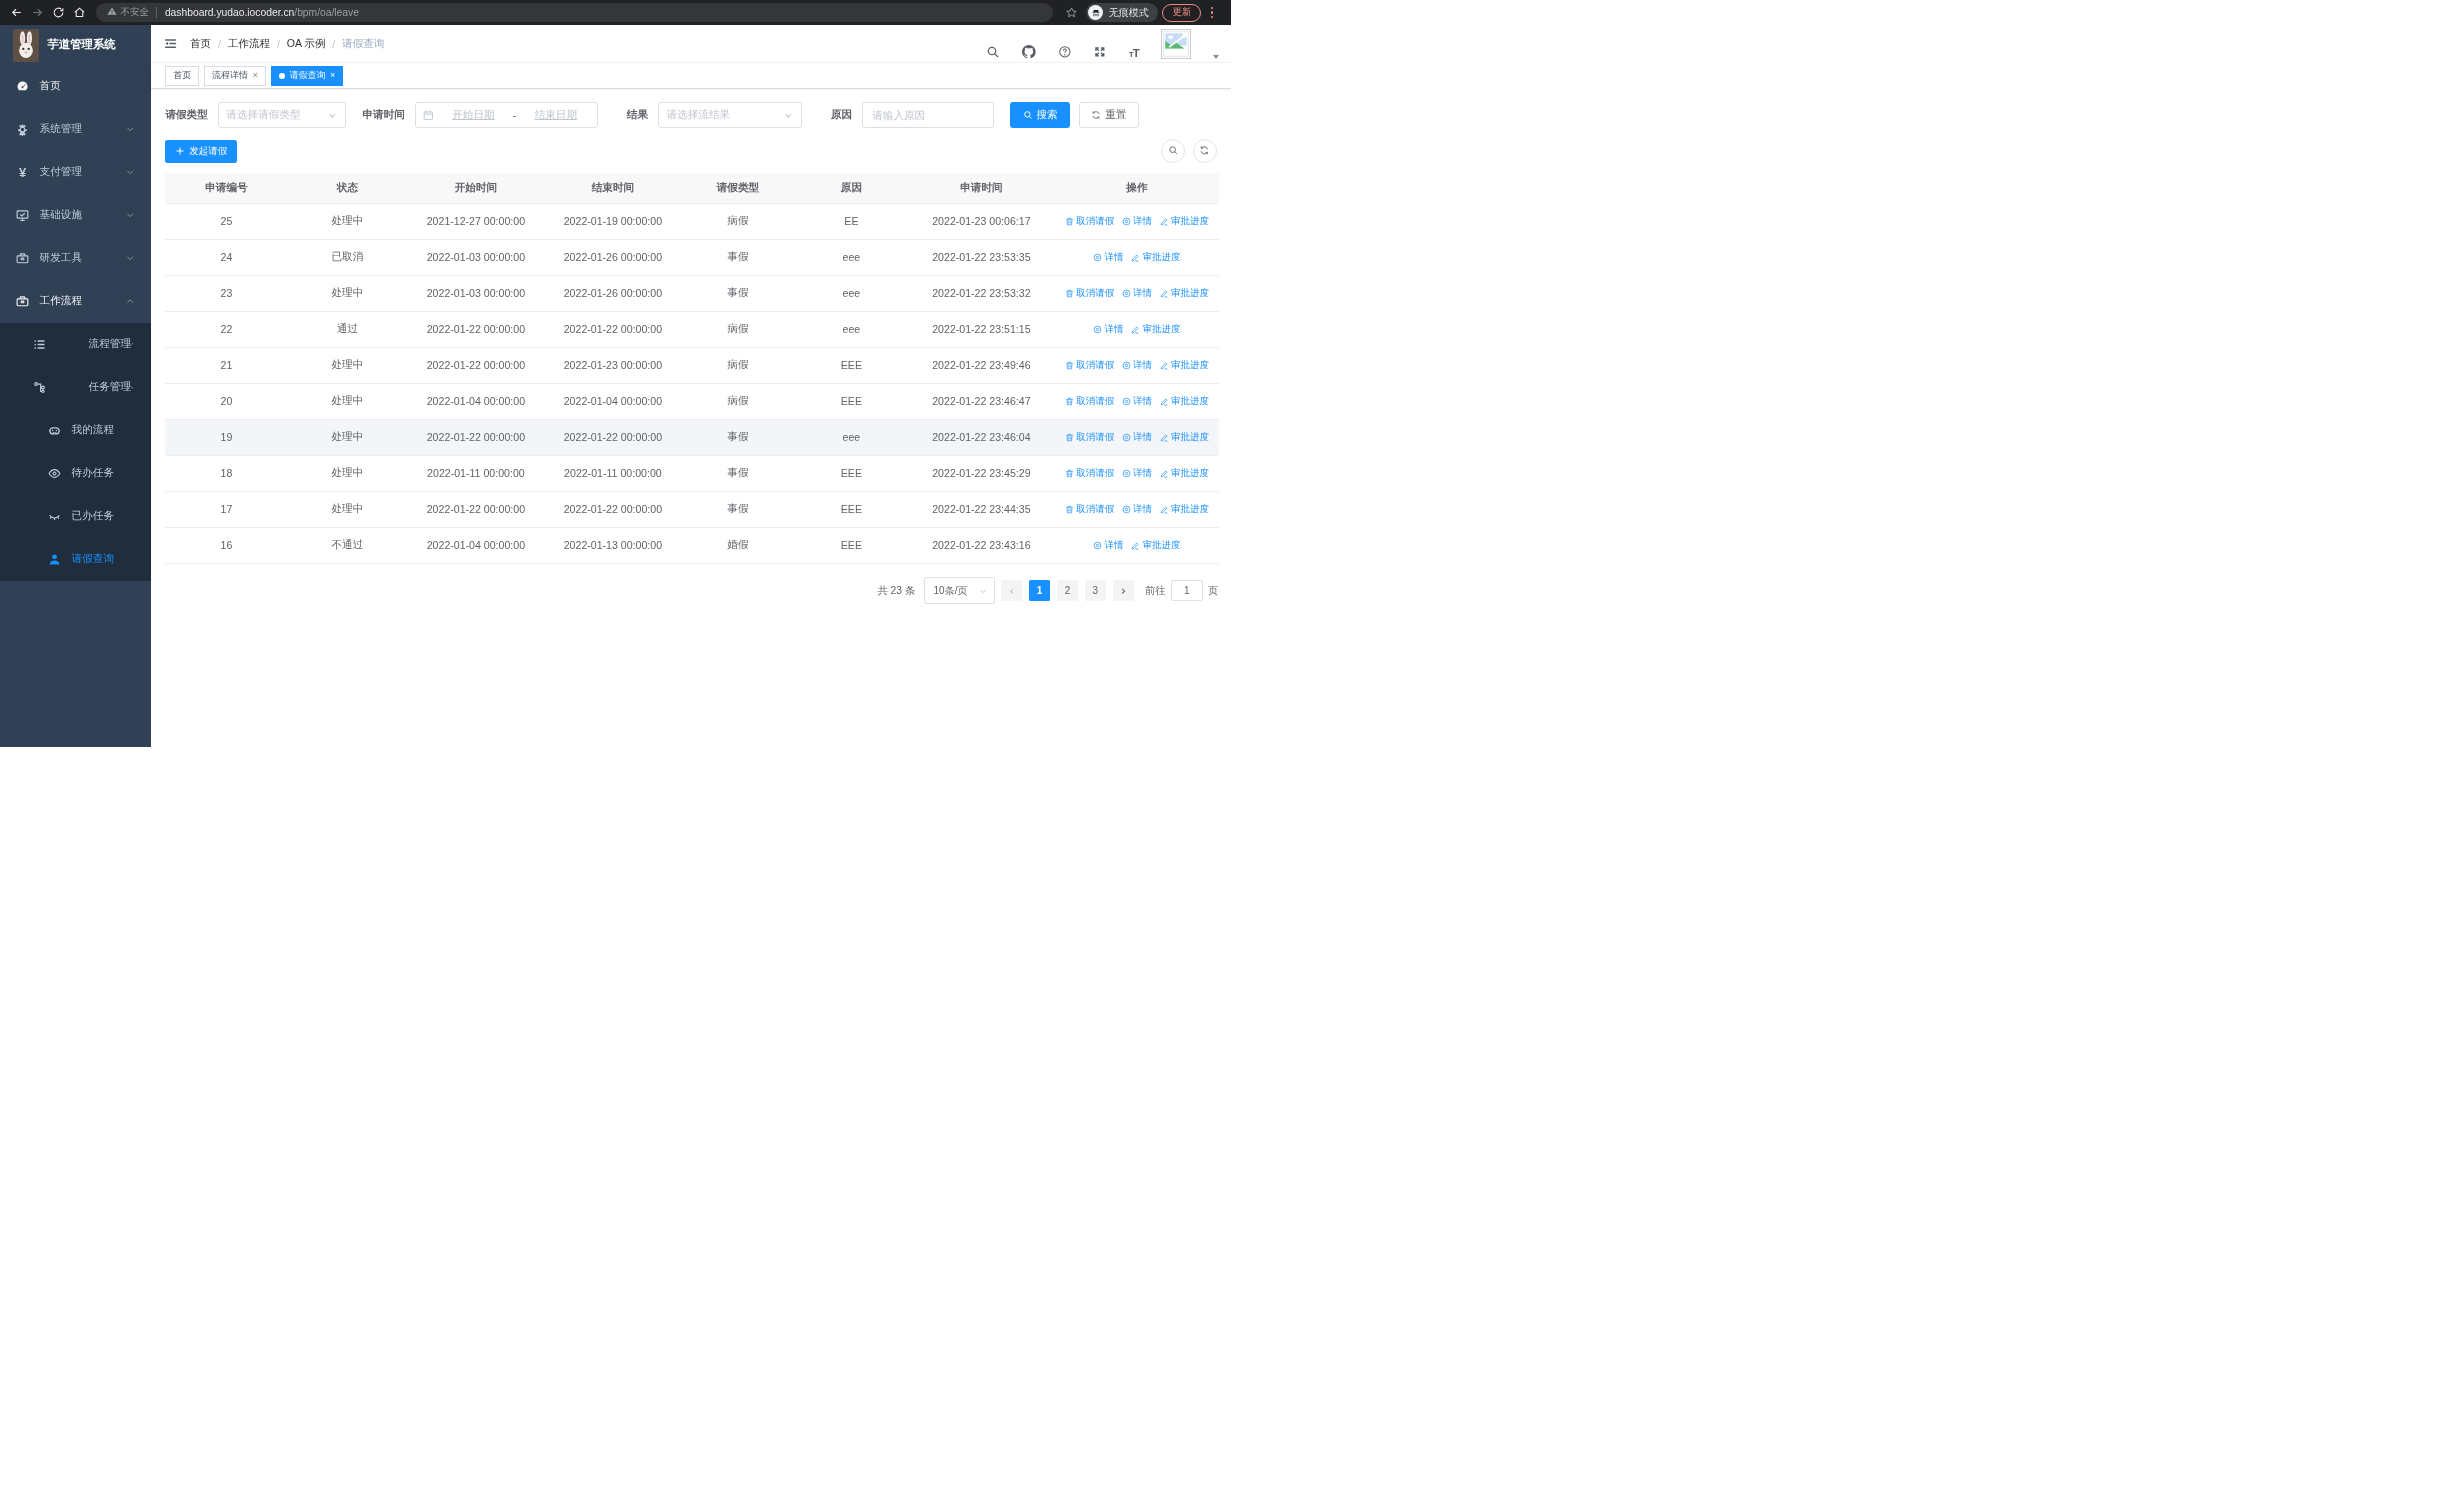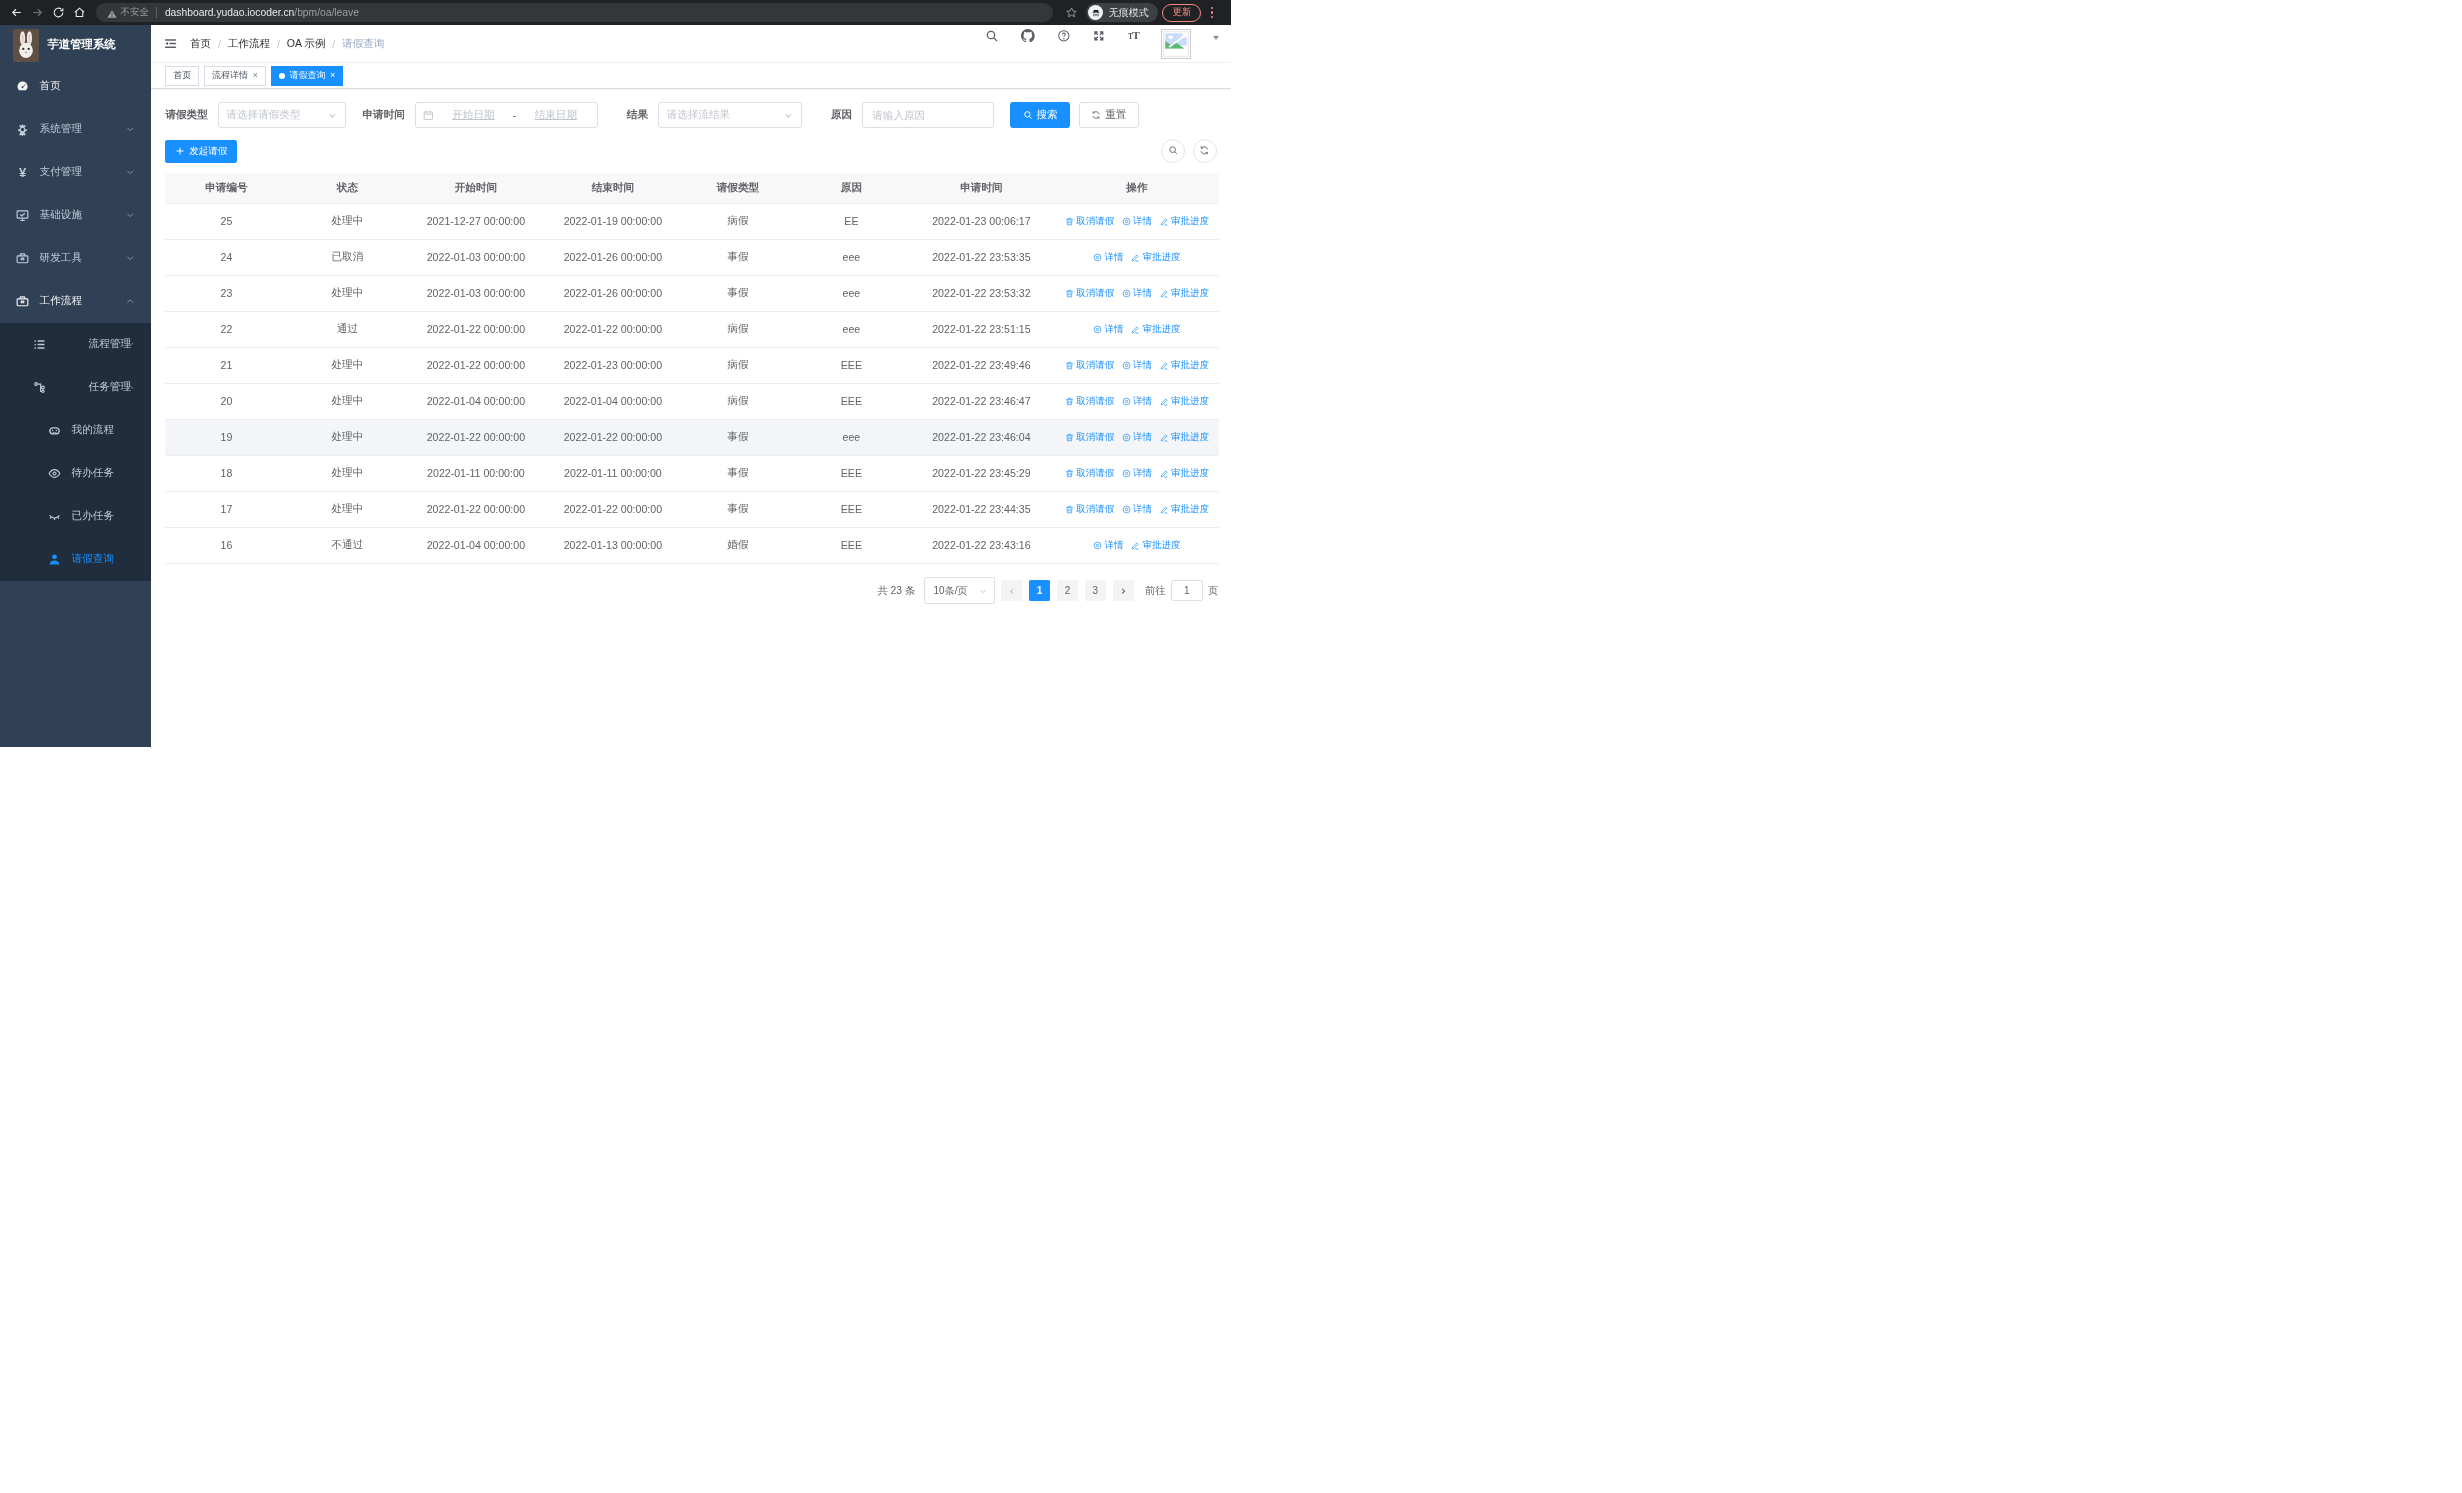--- a/index.html
+++ b/index.html
@@ -6,21 +6,21 @@
   html,body { width:1231px; height:747px; }
   body { font-family:"Liberation Sans","DejaVu Sans",sans-serif; background:#fff; overflow:hidden; }
   .screen { width:1231px; height:747px; display:flex; flex-direction:column; }
 
   
   .browser-bar { height:25px; background:#202124; display:flex; align-items:center; flex:none; padding:0 6px; }
   .b-btn { width:21px; height:21px; display:flex; align-items:center; justify-content:center; color:#e8eaed; flex:none; }
   .b-btn svg { width:13px; height:13px; }
   .b-btn.dim { color:#717479; }
   .url-pill { height:19px; flex:1 1 auto; max-width:957px; background:#35363a; border-radius:10px; margin:0 4.6px 0 6px; display:flex; align-items:center; padding:0 10.6px; overflow:hidden; }
-  .url-pill .warn { color:#9aa0a6; display:flex; align-items:flex-end; gap:3.8px; font-size:9.5px; }
+  .url-pill .warn { color:#9aa0a6; display:flex; align-items:flex-start; gap:3.8px; font-size:9.5px; }
   .url-pill .warn svg { width:10px; height:10px; }
   .url-sep { width:0.8px; height:10.6px; background:#5f6368; margin:0 7.6px; }
   .url-text { font-size:10.3px; color:#e8eaed; white-space:nowrap; }
   .url-text .path { color:#9aa0a6; }
   .b-right { display:flex; align-items:center; gap:4.6px; flex:none; margin-left:3px; }
   .star { color:#9aa0a6; }
   .incog { height:19px; background:#3c4043; border-radius:10px; display:flex; align-items:center; gap:5.3px; padding:0 9px 0 2.3px; color:#e8eaed; font-size:10px; }
   .incog-circ { width:15px; height:15px; border-radius:50%; background:#f1f3f4; display:flex; align-items:center; justify-content:center; color:#202124; }
   .incog-circ svg { width:10px; height:10px; }
   .update-pill { height:18px; border:0.8px solid #f28b82; border-radius:10px; color:#f28b82; font-size:9.5px; display:flex; align-items:center; padding:0 9px; }
@@ -50,21 +50,21 @@
   .main { flex:1; display:flex; flex-direction:column; min-width:0; background:#fff; }
 
   
   .navbar { height:38px; flex:none; display:flex; align-items:center; padding:0 12px; border-bottom:0.8px solid #f0f0f0; background:#fff; }
   .hamburger { color:#5a5e66; margin-right:12px; display:flex; }
   .hamburger svg { width:15px; height:15px; }
   .breadcrumb { display:flex; align-items:center; font-size:10.6px; gap:6.8px; }
   .crumb { color:#303133; }
   .crumb.last { color:#97a8be; }
   .crumb-sep { color:#c0c4cc; }
-  .nav-right { margin-left:auto; display:flex; align-items:flex-start; gap:22px;font-family:Liberation Serif, serif; }
+  .nav-right { margin-left:auto; display:flex; align-items:flex-end; gap:22px; }
   .nav-ico { color:#5a5e66; display:flex; align-items:center; }
   .nav-ico svg { width:13.7px; height:13.7px; }
   .font-ico { font-size:11.4px; font-weight:bold; color:#5a5e66; letter-spacing:-0.8px; }
   .font-ico small { font-size:7.6px; font-weight:bold; }
   .avatar-box { width:30px; height:30px; border:0.8px solid #ccc; background:#fff; display:flex; align-items:center; justify-content:center; }
   .avatar-box svg { width:26px; height:26px; }
   .caret { width:0; height:0; border-left:3.8px solid transparent; border-right:3.8px solid transparent; border-top:4.6px solid #8c8c8c; margin:7.6px 0 0 0; }
 
   
   .tags-view { height:26px; flex:none; background:#fff; border-bottom:0.8px solid #d8dce5; box-shadow:0 0.8px 2.3px 0 rgba(0,0,0,.08); display:flex; align-items:center; padding:0 0 0 14.4px; gap:5.3px; position:relative; z-index:2; }

